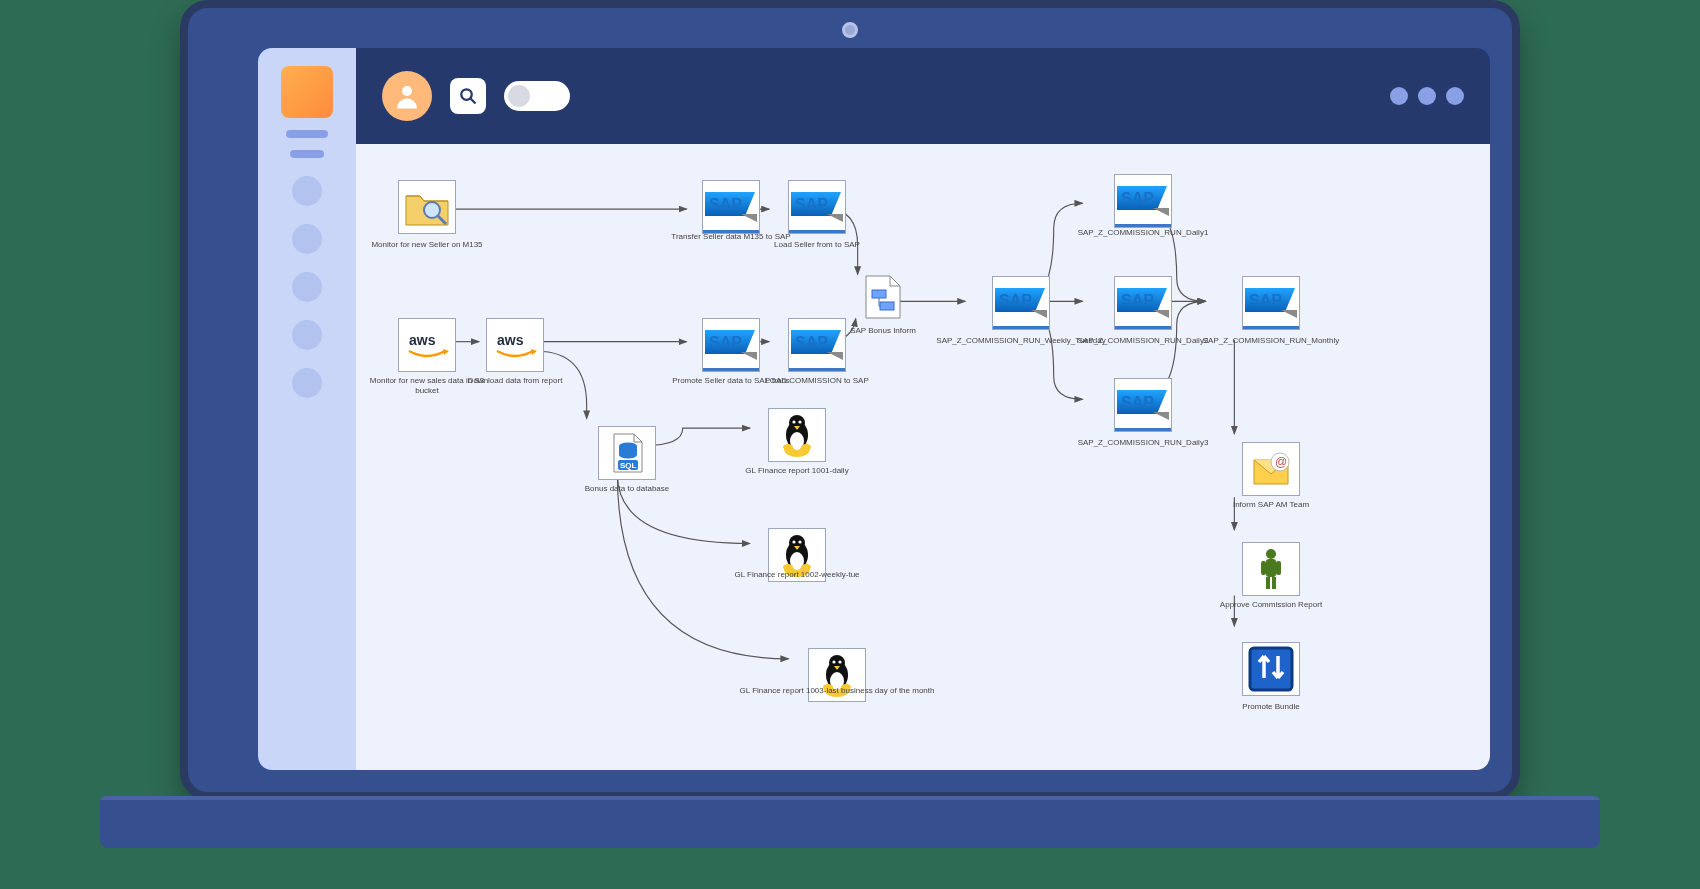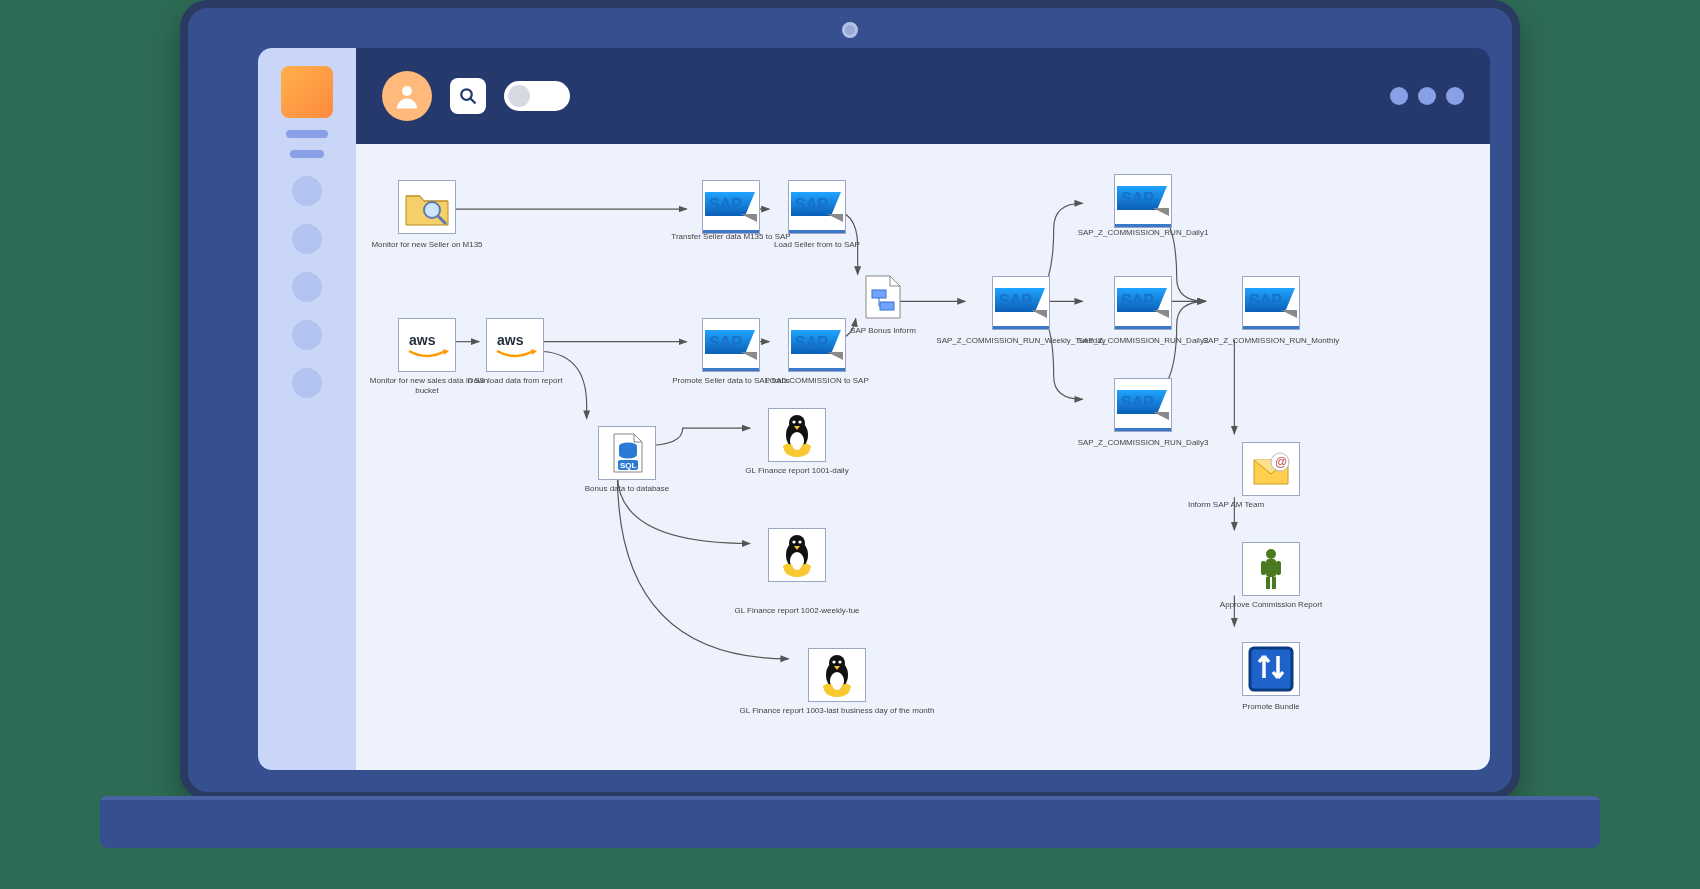--- a/index.html
+++ b/index.html
@@ -320,21 +320,21 @@
           </div>
         <div class="lbl" style="left:915px;top:192px;width:170px">SAP_Z_COMMISSION_RUN_Monthly</div>
 
         <div class="node" style="left:886px;top:298px">
             <div class="icon noborder">
               <svg width="50" height="46">
                 <use href="#mail"></use>
               </svg>
             </div>
           </div>
-        <div class="lbl" style="left:870px;top:356px">Inform SAP AM Team</div>
+        <div class="lbl" style="left:915px;top:356px">Inform SAP AM Team</div>
 
         <div class="node" style="left:886px;top:398px">
             <div class="icon noborder">
               <svg class="person" viewBox="0 0 28 42">
                 <use href="#person"></use>
               </svg>
             </div>
           </div>
         <div class="lbl" style="left:915px;top:456px">Approve Commission Report</div>
 
@@ -356,29 +356,29 @@
           </div>
         <div class="lbl" style="left:441px;top:322px;width:150px">GL Finance report 1001-daily</div>
 
         <div class="node" style="left:412px;top:384px">
             <div class="icon noborder">
               <svg width="44" height="44">
                 <use href="#tux"></use>
               </svg>
             </div>
           </div>
-        <div class="lbl" style="left:441px;top:462px;width:170px">GL Finance report 1002-weekly-tue</div>
+        <div class="lbl" style="left:441px;top:426px;width:170px">GL Finance report 1002-weekly-tue</div>
 
         <div class="node" style="left:452px;top:504px">
             <div class="icon noborder">
               <svg width="44" height="44">
                 <use href="#tux"></use>
               </svg>
             </div>
           </div>
-        <div class="lbl" style="left:481px;top:562px;width:240px">GL Finance report 1003-last business day of the month</div>
+        <div class="lbl" style="left:481px;top:542px;width:240px">GL Finance report 1003-last business day of the month</div>
 
       </div>
     </div>
   </div>
   <div class="base-lip"></div>
   <div class="base"></div>
 </div>
 
 </body></html>

